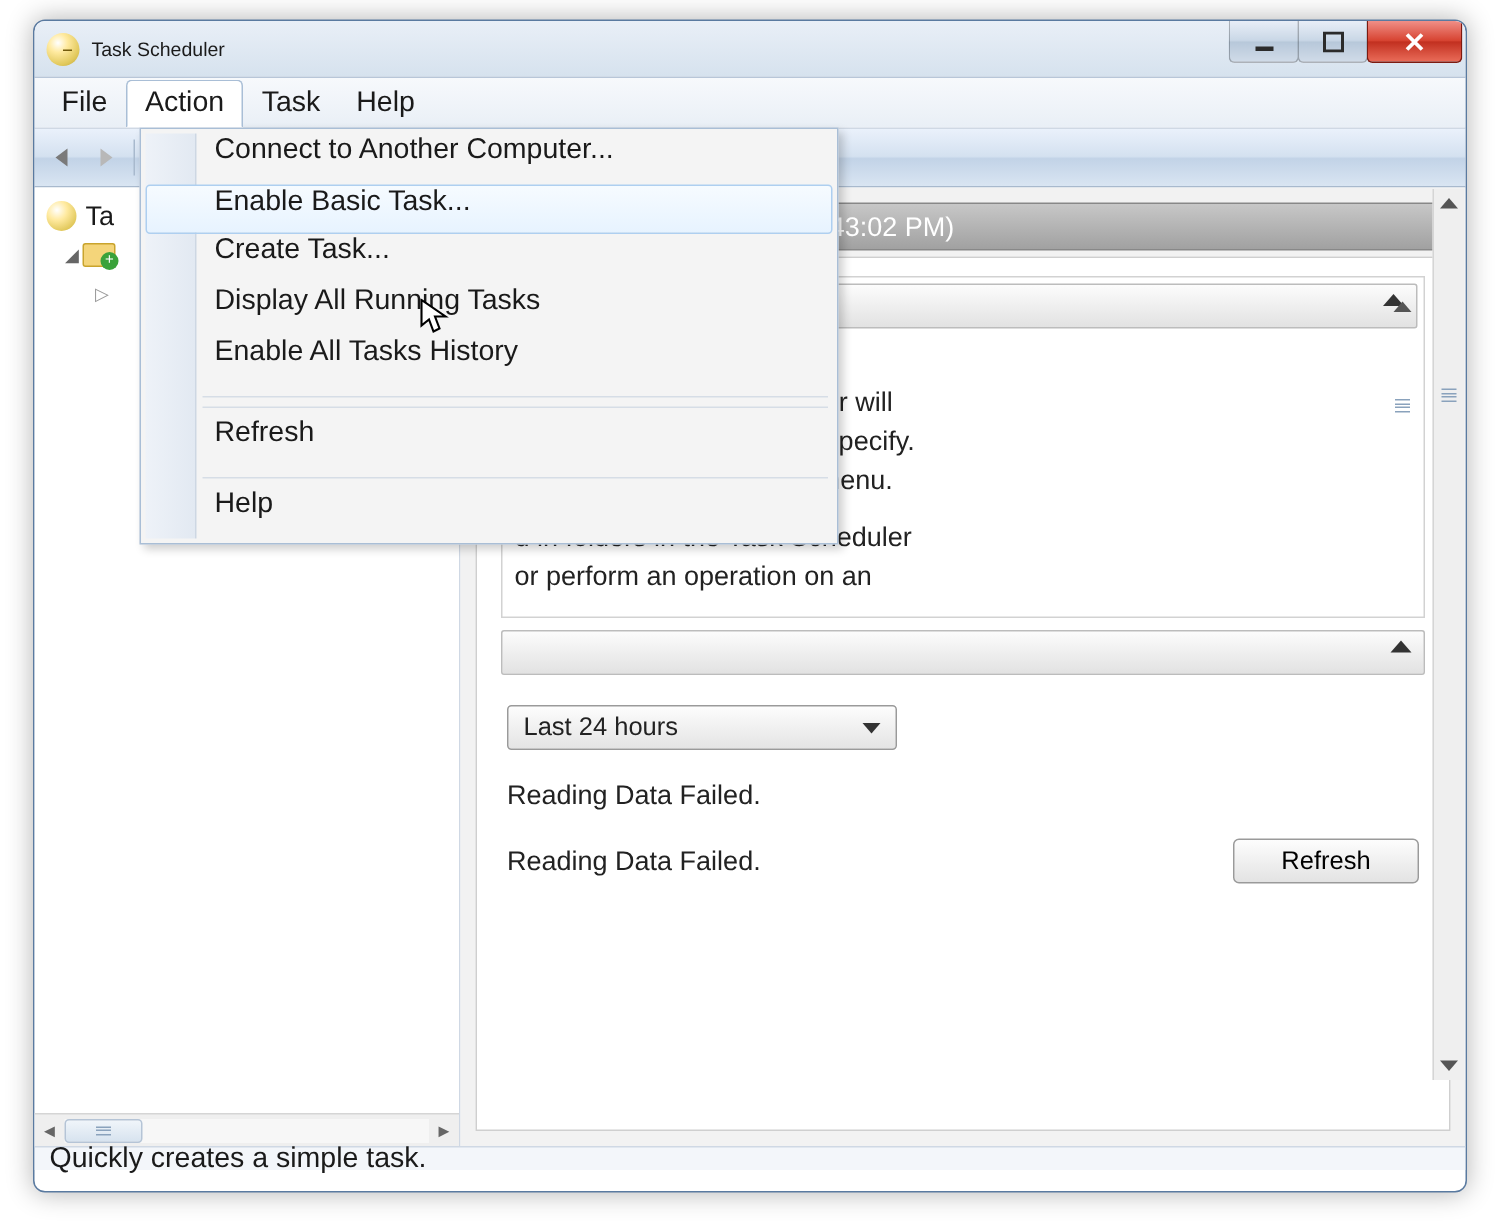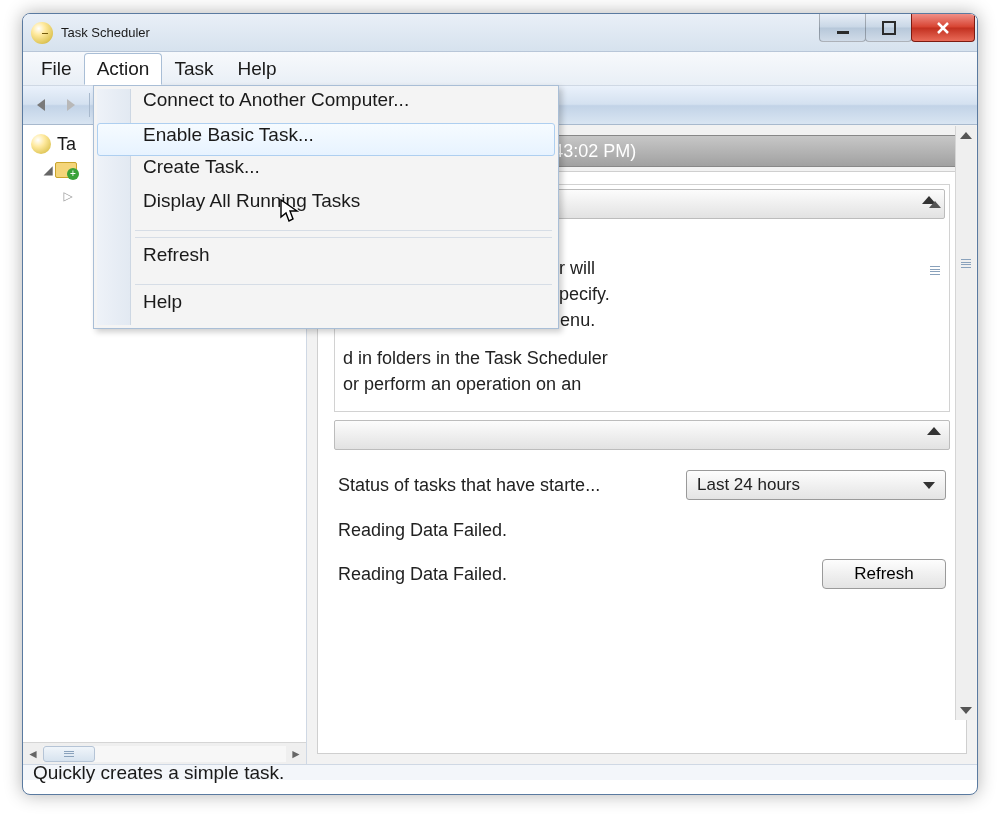--- a/index.html
+++ b/index.html
@@ -367,21 +367,20 @@
               </div>
             <div class="vscroll-down"></div>
           </div>
         </div>
 
         <div class="section-header" style="margin-top:8px">
           <div class="collapse"></div>
         </div>
 
         <div class="status-line">
-          <span>Status of tasks that have starte...</span>
           <div class="dropdown">
             <span>Last 24 hours</span>
             <div class="caret"></div>
           </div>
         </div>
 
         <div class="plain-line">Reading Data Failed.</div>
 
         <div class="refresh-row">
           <span class="plain-line" style="margin:0">Reading Data Failed.</span>
@@ -415,20 +414,23 @@
       </div>
     <div class="dd-item hover">
         <span>Enable Basic Task...</span>
       </div>
     <div class="dd-item">
         <span>Create Task...</span>
       </div>
     <div class="dd-item">
         <span>Display All Running Tasks</span>
       </div>
+    <div class="dd-item">
+        <span>Enable All Tasks History</span>
+      </div>
     <div class="dd-sep"></div>
     <div class="dd-sep"></div>
     <div class="dd-item">
         <span>Refresh</span>
       </div>
     <div class="dd-sep"></div>
     <div class="dd-item">
         <span>Help</span>
       </div>
   </div>

